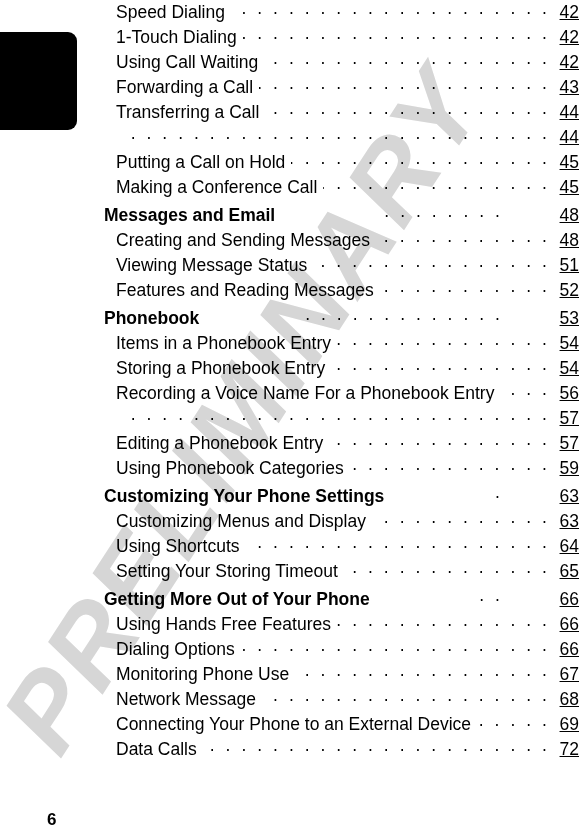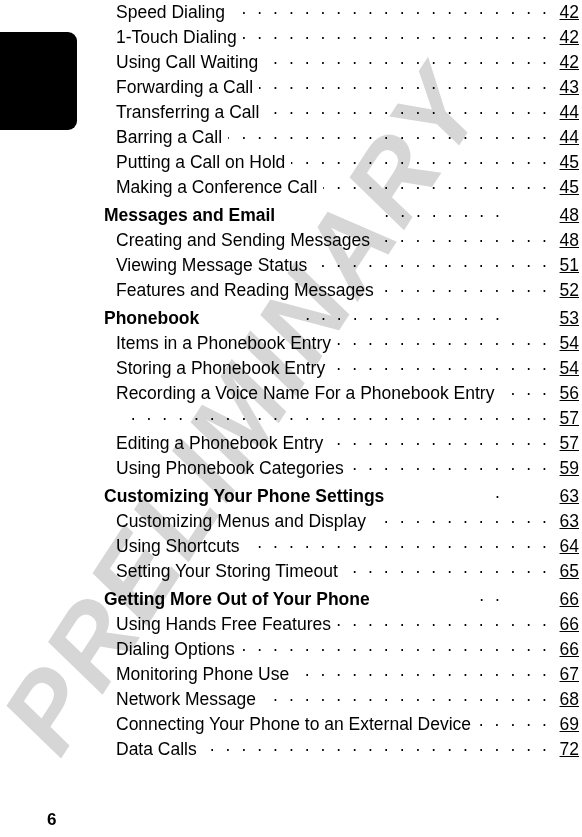--- a/index.html
+++ b/index.html
@@ -159,21 +159,20 @@
         <span class="toc-leader"></span>
         <span class="toc-page">43</span>
       </div>
       <div class="toc-row level-2">
         <span class="toc-label">Transferring a Call</span>
         <span class="toc-gap"></span>
         <span class="toc-leader"></span>
         <span class="toc-page">44</span>
       </div>
       <div class="toc-row level-2">
-        <span class="toc-label">Barring a Call</span>
         <span class="toc-gap"></span>
         <span class="toc-leader"></span>
         <span class="toc-page">44</span>
       </div>
       <div class="toc-row level-2">
         <span class="toc-label">Putting a Call on Hold</span>
         <span class="toc-gap"></span>
         <span class="toc-leader"></span>
         <span class="toc-page">45</span>
       </div>

